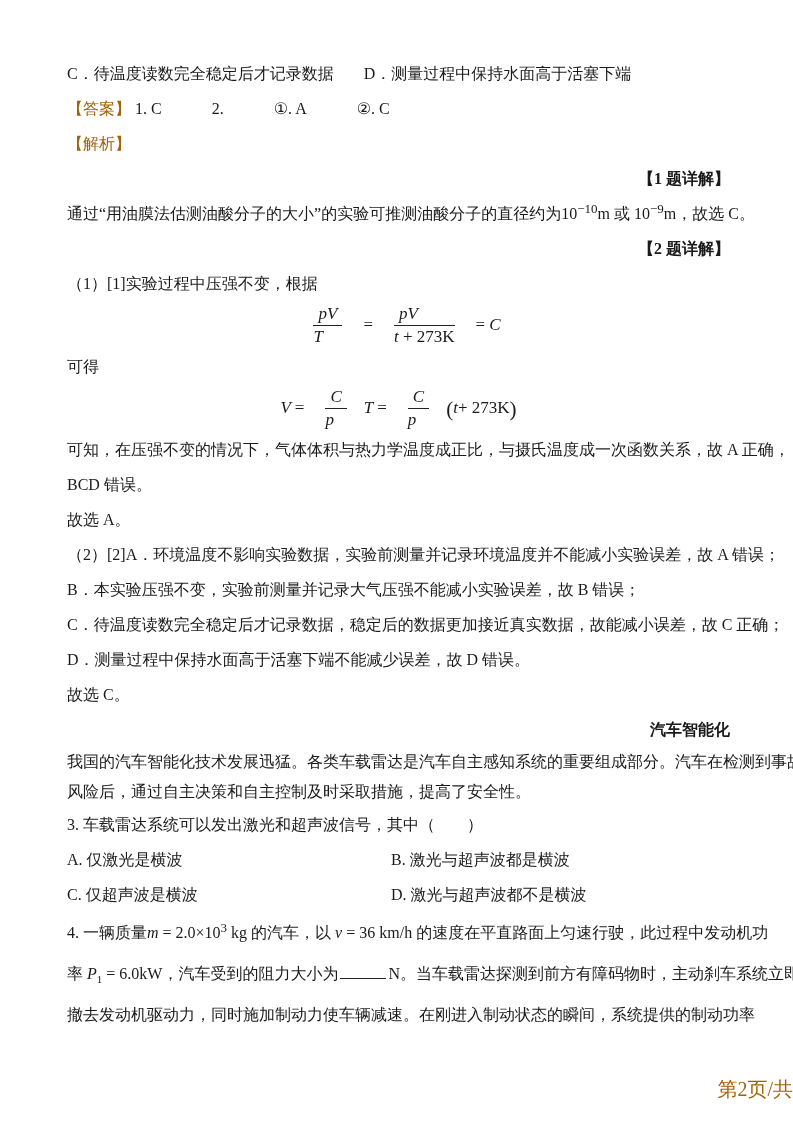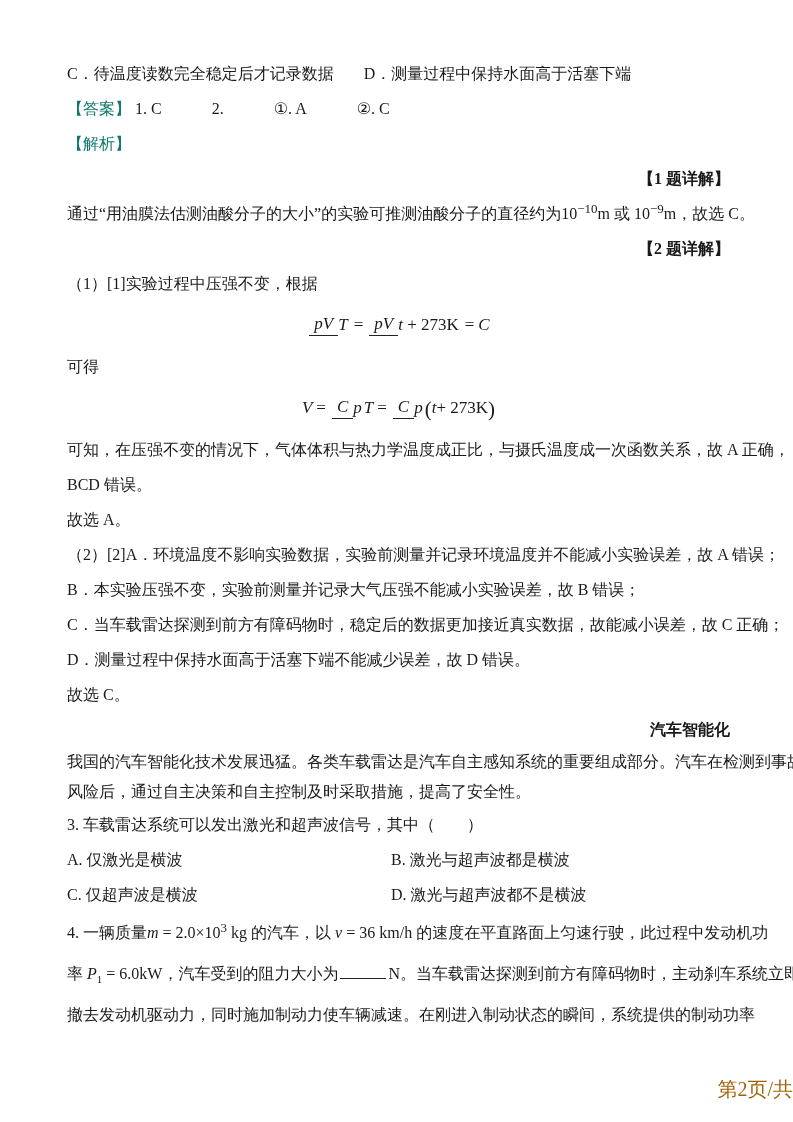--- a/index.html
+++ b/index.html
@@ -5,30 +5,30 @@
   html,body { margin:0; padding:0; background:#ffffff; }
   .page {
     position:relative; width:793px; height:1122px; background:#ffffff;
     font-family:"Liberation Serif","DejaVu Serif",serif;
     color:#1a1a1a; font-size:16px; overflow:hidden;padding-left:40px;
   }
   .content { position:absolute; left:67px; top:56px; width:663px; }
   .ln { margin:0; line-height:35px; white-space:nowrap; }
   .tight { line-height:30px; }
   .q4ln { line-height:41px; }
-  .blue { color:#0f766e; }
+  .blue { color:#a16207; }
   .bold { font-weight:bold;text-align:right; }
   .mi { font-style:italic; font-family:"Liberation Serif","DejaVu Serif",serif; }
   sup { font-size:13px; vertical-align:super; line-height:0; }
   sub { font-size:11px; vertical-align:sub; line-height:0; }
   .toprow { display:flex; gap:30px; }
   .answer-item { margin-right:46px; }
   .answer-item:last-child { margin-right:12px; }
   .formula-row { display:flex; justify-content:center; align-items:center; height:48px; font-size:17px; white-space:nowrap; }
-  .frac { display:inline-flex; flex-direction:row; text-align:left; margin:0 2px; vertical-align:middle; }
+  .frac { display:inline-flex; flex-direction:column; text-align:left; margin:0 17px; vertical-align:middle; }
   .frac .num { display:block; padding:0 5px 1px; border-bottom:1.3px solid #222; line-height:1.15; }
   .frac .den { display:block; padding-top:1px; line-height:1.15; }
   .eq { margin:0 4px; }
   .paren { font-size:21px; font-weight:400; position:relative; top:1px; }
   .opt-grid { display:grid; grid-template-columns:324px auto; }
   .blank {
     display:inline-block; width:46px; height:14px;
     border-bottom:1.3px solid #222; margin:0 2px; vertical-align:baseline;
   }
   .footer {
@@ -103,21 +103,21 @@
         <span> + 273K</span>
         <span class="paren">)</span>
     </div>
 
     <p class="ln">可知，在压强不变的情况下，气体体积与热力学温度成正比，与摄氏温度成一次函数关系，故 A 正确，</p>
     <p class="ln">BCD 错误。</p>
     <p class="ln">故选 A。</p>
 
     <p class="ln">（2）[2]A．环境温度不影响实验数据，实验前测量并记录环境温度并不能减小实验误差，故 A 错误；</p>
     <p class="ln">B．本实验压强不变，实验前测量并记录大气压强不能减小实验误差，故 B 错误；</p>
-    <p class="ln">C．当车载雷达探测到前方有障码物时，稳定后的数据更加接近真实数据，故能减小误差，故 C 正确；</p>
+    <p class="ln">C．待温度读数完全稳定后才记录数据，稳定后的数据更加接近真实数据，故能减小误差，故 C 正确；</p>
     <p class="ln">D．测量过程中保持水面高于活塞下端不能减少误差，故 D 错误。</p>
     <p class="ln">故选 C。</p>
 
     <p class="ln bold">汽车智能化</p>
     <p class="ln tight">我国的汽车智能化技术发展迅猛。各类车载雷达是汽车自主感知系统的重要组成部分。汽车在检测到事故</p>
     <p class="ln tight">风险后，通过自主决策和自主控制及时采取措施，提高了安全性。</p>
 
     <p class="ln">3. 车载雷达系统可以发出激光和超声波信号，其中（　　）</p>
     <div class="ln opt-grid">
       <span>A. 仅激光是横波</span>

